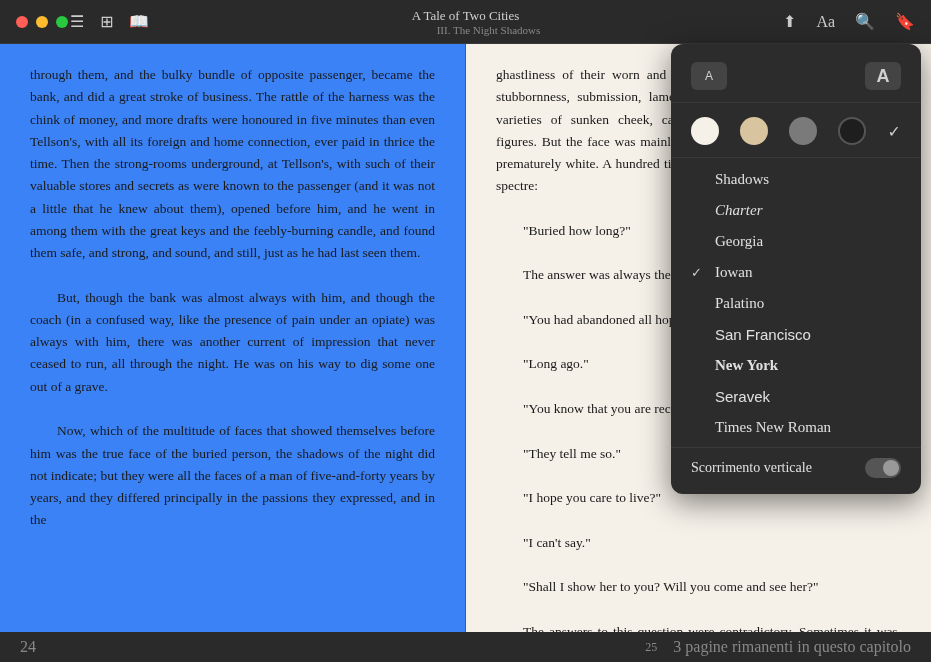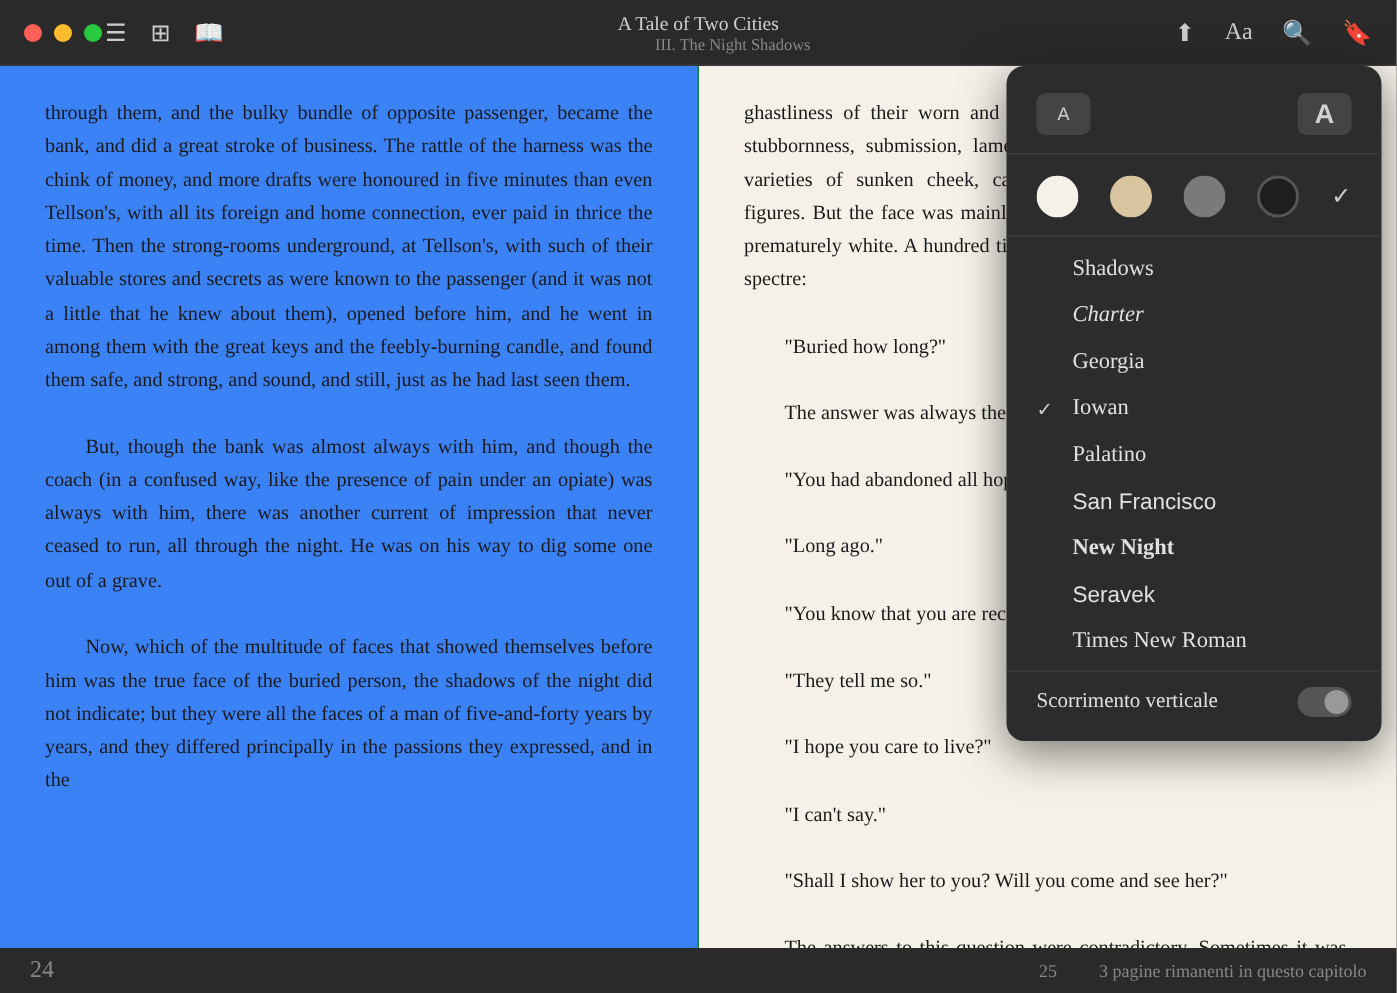--- a/index.html
+++ b/index.html
@@ -122,31 +122,31 @@
       padding: 0 20px;
     }
 
     .page-num-left {
       font-size: 16px;
       color: #888;
     }
 
     .page-num-right-area {
       display: flex;
-      gap: 28px;
+      gap: 16px;
       align-items: center;
     }
 
     .page-num-right {
       font-size: 12px;
       color: #888;
     }
 
     .chapter-info {
-      font-size: 12px;
+      font-size: 16px;
       color: #888;
     }
 
     
     .dropdown-panel {
       position: absolute;
       top: 44px;
       right: 10px;
       width: 250px;
       background: #2c2c2c;
@@ -399,21 +399,21 @@
     <div class="font-item">
       <span class="font-item-check"> </span>
       <span class="font-item-label palatino">Palatino</span>
     </div>
     <div class="font-item">
       <span class="font-item-check"> </span>
       <span class="font-item-label san-francisco">San Francisco</span>
     </div>
     <div class="font-item">
       <span class="font-item-check"> </span>
-      <span class="font-item-label new-york">New Night</span>
+      <span class="font-item-label new-york">New York</span>
     </div>
     <div class="font-item">
       <span class="font-item-check"> </span>
       <span class="font-item-label seravek">Seravek</span>
     </div>
     <div class="font-item">
       <span class="font-item-check"> </span>
       <span class="font-item-label times">Times New Roman</span>
     </div>
   </div>

